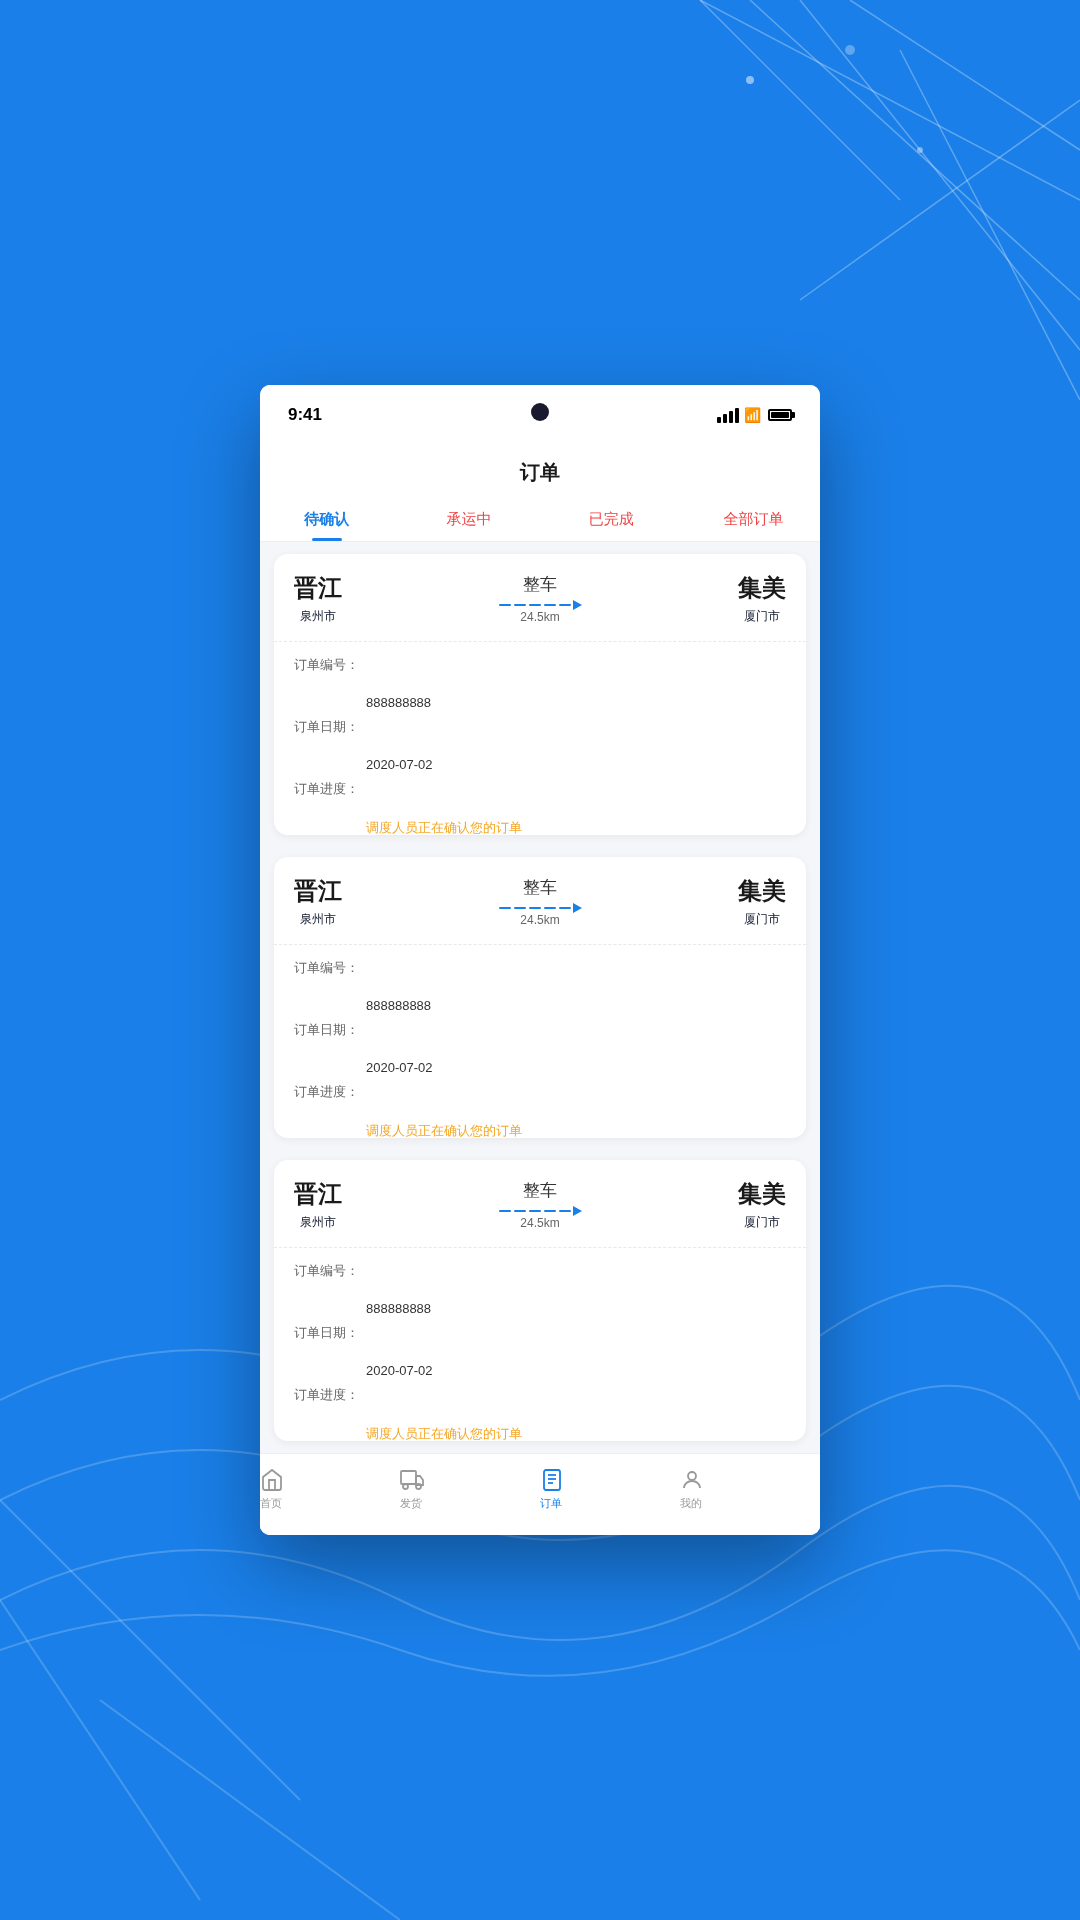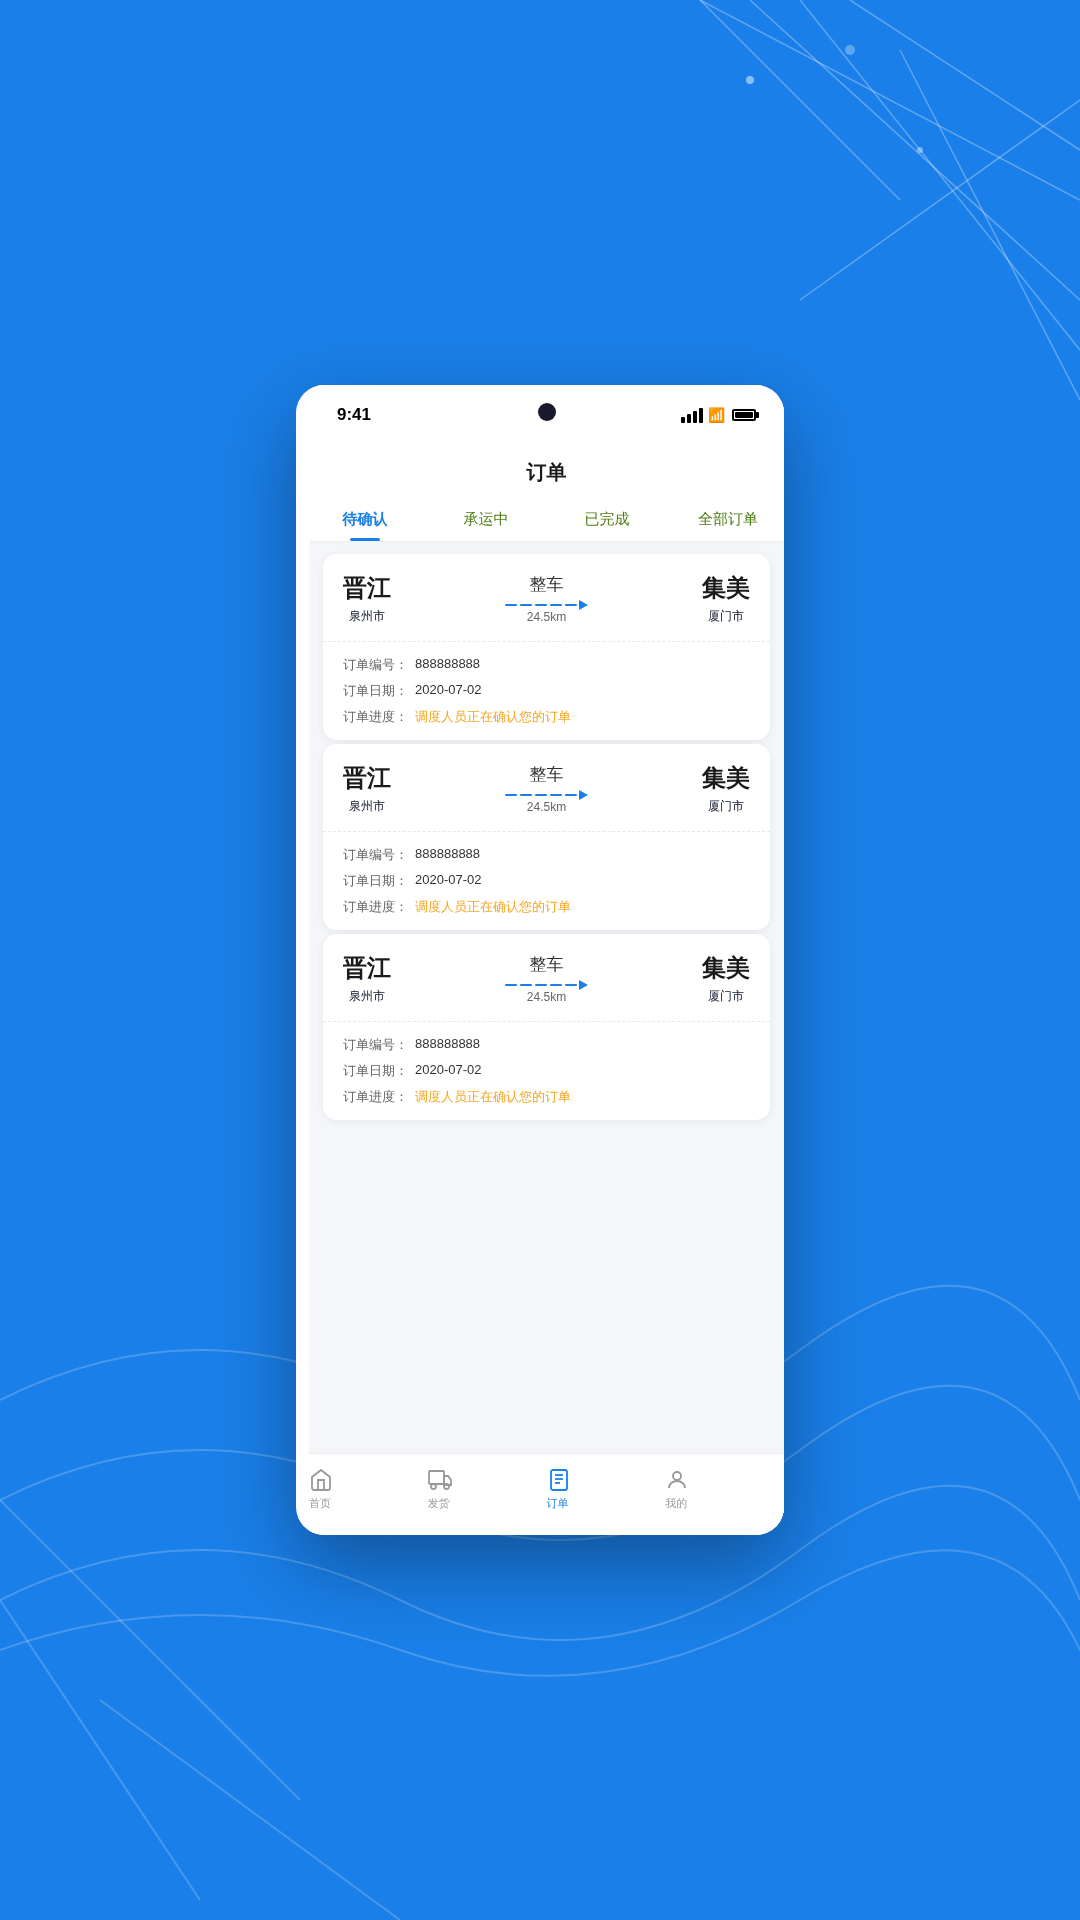--- a/index.html
+++ b/index.html
@@ -22,30 +22,29 @@
       overflow: hidden;
       pointer-events: none;
     }
     .bg-decoration svg {
       width: 100%;
       height: 100%;
     }
 
     
     .phone-frame {
-      width: 488px;
+      width: 560px;
       height: 1150px;
       background: #ffffff;
-      border-radius: 28px;
+      border-radius: 10px;
       box-shadow: 0 30px 80px rgba(0,0,0,0.35);
       position: relative;
       overflow: hidden;
       display: flex;
       flex-direction: column;
-      padding-left: 13px;
     }
 
     
     .phone-top-bar {
       height: 60px;
       background: #fff;
       display: flex;
       align-items: center;
       justify-content: space-between;
       padding: 0 28px;
@@ -146,21 +145,21 @@
     .tabs-row {
       display: flex;
       border-bottom: 1px solid #eee;
       gap: 9px;
     }
     .tab-item {
       flex: 1;
       text-align: center;
       padding: 10px 0 12px 0;
       font-size: 15px;
-      color: #4d7c0f;
+      color: #ef4444;
       position: relative;
       cursor: pointer;
     }
     .tab-item.active {
       color: #1a7fe8;
       font-weight: 600;
     }
     .tab-item.active::after {
       content: '';
       position: absolute;
@@ -173,21 +172,21 @@
       border-radius: 2px;
     }
 
     
     .order-list {
       flex: 1;
       overflow-y: auto;
       padding: 12px 14px;
       display: flex;
       flex-direction: column;
-      gap: 4px;
+      gap: 22px;
     }
 
     
     .order-card {
       background: #fff;
       border-radius: 14px;
       overflow: hidden;
       box-shadow: 0 2px 8px rgba(0,0,0,0.06);
     }
     .order-route {
@@ -268,20 +267,21 @@
     }
     .detail-label {
       font-size: 13px;
       color: #666;
       width: 72px;
       flex-shrink: 0;
     }
     .detail-value {
       font-size: 13px;
       color: #333;
+      margin-top: 39px;
     }
     .detail-value.progress-text {
       color: #f5a623;
       font-weight: 500;
     }
 
     
     .bottom-nav {
       background: #fff;
       border-top: 1px solid #eee;

